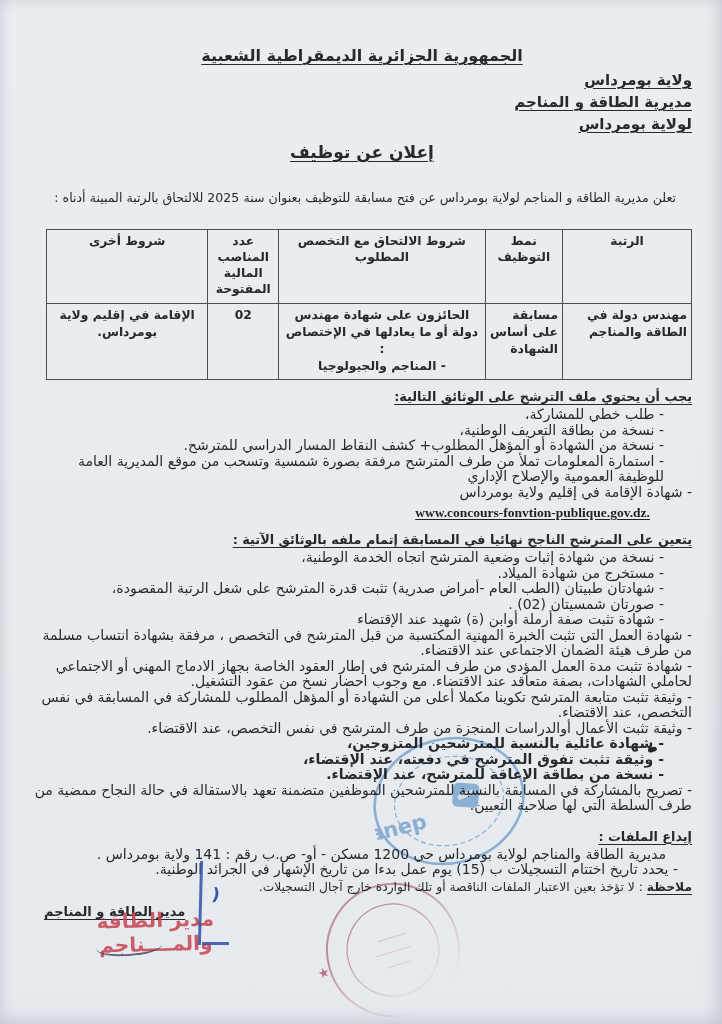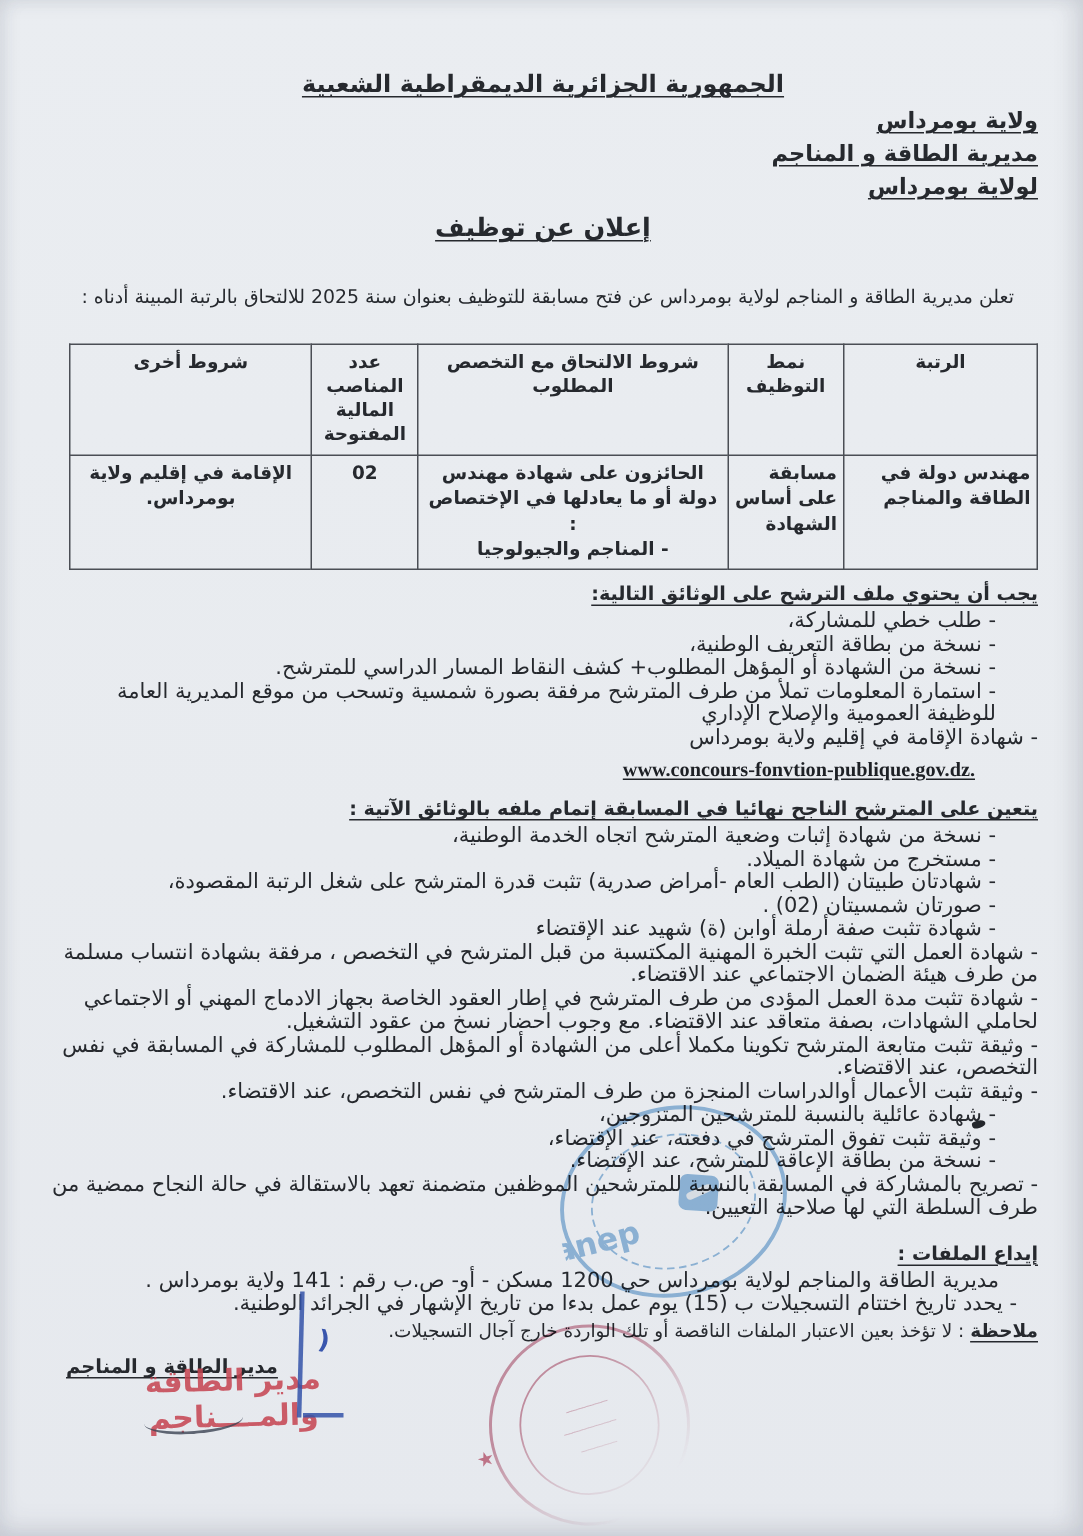--- a/index.html
+++ b/index.html
@@ -36,21 +36,21 @@
   td.cell-rank{text-align:right;padding-right:9px;}
   td.cell-mode{text-align:right;padding-right:6px;}
   td.cell-cond{text-align:center;}
   td.cell-num{text-align:center;}
   td.cell-other{text-align:center;}
   .sec-heading{ margin-top:9px;font-size:12.8px;font-weight:bold; }
   .doc-list{ list-style:none;margin:3px 0 0;padding:0;font-size:14px; }
   .doc-list li{ line-height:15.5px; }
   .req-list li:nth-child(-n+4){padding-right:28px;}
   .fin-list li:nth-child(-n+5){padding-right:28px;}
-  .fin-list li:nth-child(n+10):nth-child(-n+12){padding-right:28px;}
+  .fin-list li:nth-child(n+10):nth-child(-n+12){padding-right:28px;font-weight:bold;}
   .website-line{ text-align:right;padding-right:42px;margin-top:2px; }
   .website-link{
     font-family:"Liberation Serif","DejaVu Serif",serif;
     font-weight:bold;font-size:13.5px;color:#1d2025;direction:ltr;display:inline-block;
     text-decoration:underline;text-underline-offset:2px;
   }
   .sec2{margin-top:11px;}
   .filing{margin-top:15px;}
   .filing-list li{padding-right:26px;line-height:15.8px;}
   .filing-list li:nth-child(2){padding-right:14px;}

